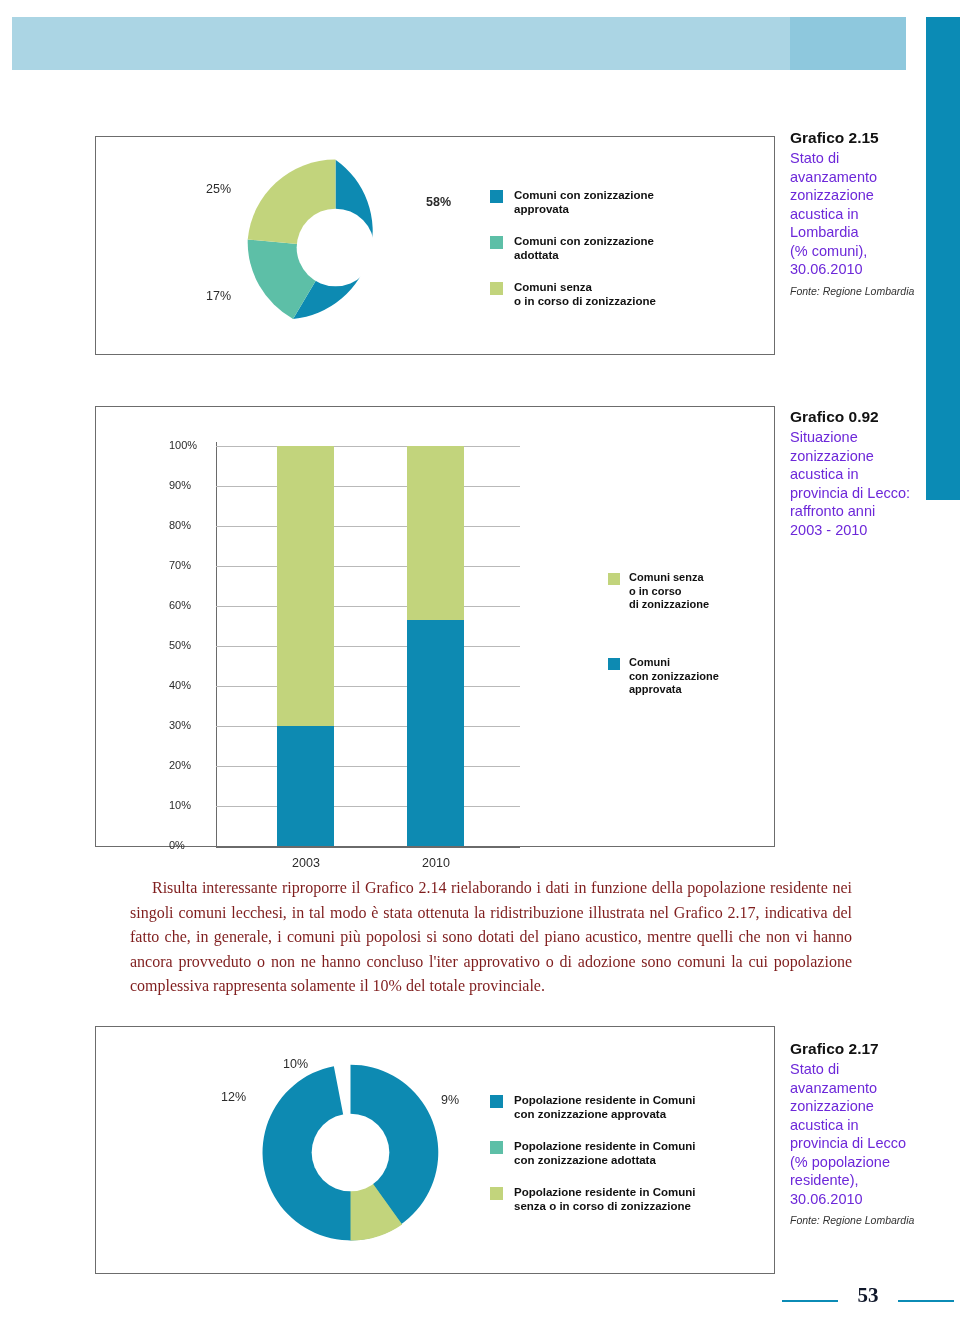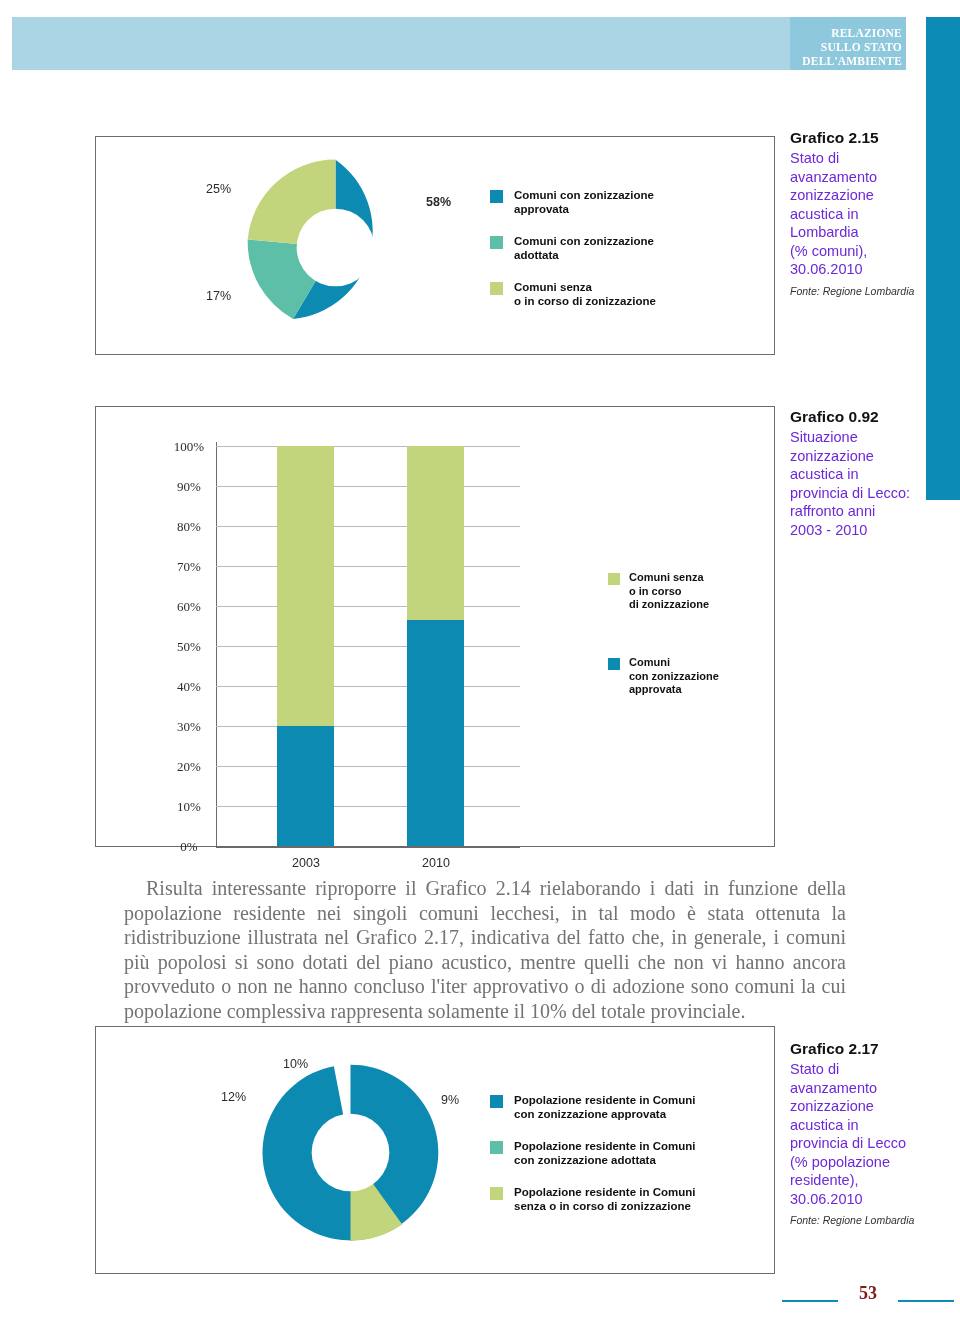--- a/index.html
+++ b/index.html
@@ -101,24 +101,24 @@
     line-height: 14px;
     color: #111;
     font-weight: 700;
     white-space: pre-line;
   }
 
   
   .bar-plot { position: absolute; }
   .y-tick {
     position: absolute;
-    font-family: Liberation Serif, serif;
-    font-size: 13px;
+    font-family: Liberation Sans, sans-serif;
+    font-size: 11px;
     color: #2b2b2b;
-    text-align: center;
+    text-align: left;
     width: 40px;
   }
   .grid-line {
     position: absolute; height: 1px; background: #b9b9b9;
   }
   .axis-y { position: absolute; width: 1px; background: #6a6a6a; }
   .axis-x { position: absolute; height: 2px; background: #6a6a6a; }
   .bar-col { position: absolute; }
   .bar-seg { position: absolute; width: 100%; }
   .x-label {
@@ -133,58 +133,54 @@
   .bar-legend-swatch { width: 12px; height: 12px; flex: 0 0 12px; margin-right: 9px; margin-top: 2px; }
   .bar-legend-text {
     font-family: "Liberation Sans", sans-serif;
     font-size: 11px; line-height: 13.5px; color: #111;
     font-weight: 700; white-space: pre-line;
   }
 
   
   .body-par {
     position: absolute;
-    left: 124px; top: 876px; width: 722px;
+    left: 130px; top: 876px; width: 722px;
     font-family: "Liberation Serif", serif;
-    font-size: 20px;
+    font-size: 16px;
     line-height: 24.5px;
-    color: #737373;
+    color: #7f1d1d;
     text-align: justify;
     text-indent: 22px;
     hyphens: manual;
   }
 
   
   .footer-rule-left {
     position: absolute; left: 782px; top: 1300px;
     width: 56px; height: 2px; background: #0b8bb5;
   }
   .footer-rule-right {
     position: absolute; left: 898px; top: 1300px;
     width: 56px; height: 2px; background: #0b8bb5;
   }
   .footer-page {
     position: absolute; left: 842px; top: 1283px;
     width: 52px; text-align: center;
     font-family: "Liberation Serif", serif;
-    font-size: 18px; font-weight: 700;
-    color: #7f1d1d;
+    font-size: 21px; font-weight: 700;
+    color: #0f172a;
   }
 </style>
 </head>
 <body>
 
 <div class="page">
 
   <div class="header-band"></div>
   <div class="header-band-dark"></div>
-  <div class="header-text">
-    <div>RELAZIONE SULLO STATO</div>
-    <div><span>DELL'AMBIENTE </span><span class="yr">2011</span></div>
-  </div>
   <div class="right-rail"></div>
 
   <div class="chart-box" style="left:95px; top:136px; width:680px; height:219px;"></div>
 
   <div class="donut-wrap" style="left:243px; top:155px; width:185px; height:185px;">
     <svg width="185" height="185" viewBox="0 0 200 200">
 
       <path d="M100,100 L100,5 A95,95 0 0,1 54.1,177.2 Z" fill="#0d8ab2"></path>
 
       <path d="M100,100 L54.1,177.2 A95,95 0 0,1 5.1,91.4 Z" fill="#5dbfa7"></path>

